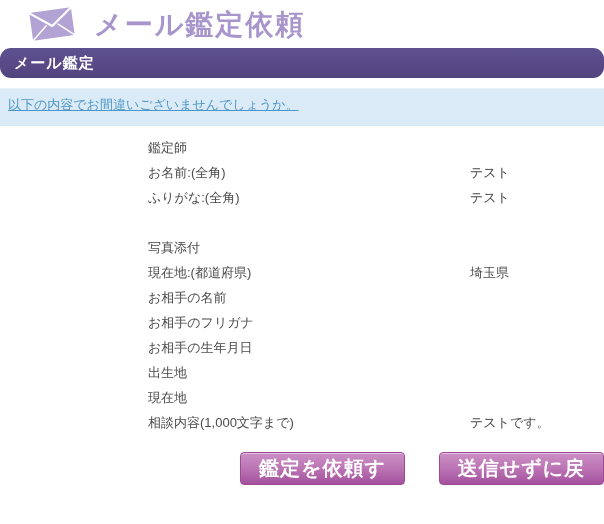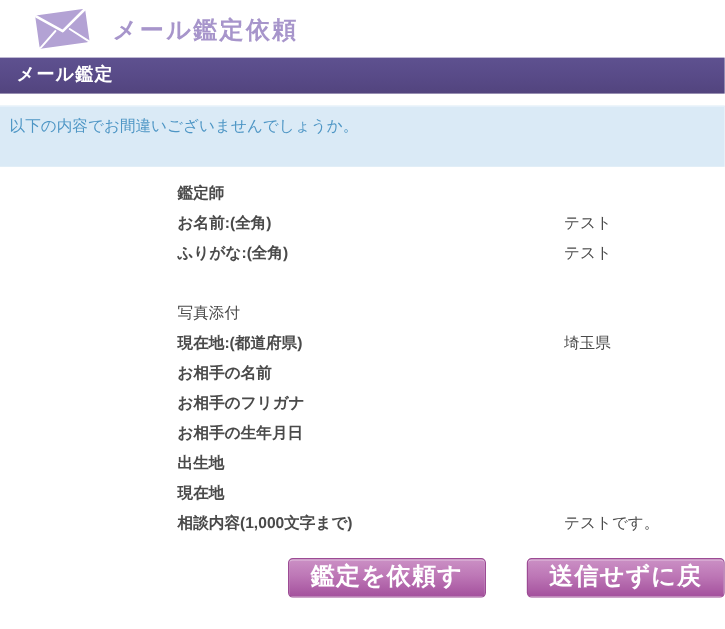--- a/index.html
+++ b/index.html
@@ -20,66 +20,67 @@
     padding-left:26px;
     background:#ffffff;
   }
   .envelope-wrap {
     width:52px; height:40px;
     margin-right:16px;
     display:flex; align-items:center; justify-content:center;
   }
   .site-title {
     font-family:"DejaVu Serif", serif;
-    font-size:20px;
+    font-size:28px;
     font-weight:bold;
     color:#a795cb;
     letter-spacing:2px;
     line-height:1;
     padding-top:2px;
   }
   
   .section-bar {
     height:30px;
     background:linear-gradient(to bottom, #5e5190 0%, #584a87 55%, #52447e 100%);
     color:#ffffff;
     font-size:15px;
     font-weight:bold;
     line-height:30px;
     padding-left:14px;
     letter-spacing:1px;
+    border-radius:11px;
   }
   
   .notice-bar {
     margin-top:10px;
-    height:51px;
+    height:38px;
     background:#daeaf6;
     border-top:1px solid #e8f2fa;
     color:#4e96c5;
     font-size:13px;
     line-height:32px;
     padding-left:8px;
+    text-decoration:underline;
   }
   
   .review-table {
     margin-top:13px;
     padding-left:148px;
     padding-right:20px;
   }
   .review-row {
     display:flex;
     align-items:flex-start;
     height:25px;
     font-size:13px;
   }
   .review-label {
     width:322px;
     color:#4a4a4a;
     flex:none;
-    font-weight:bold;
   }
   .review-value {
     color:#4a4a4a;
     flex:1;
   }
   
   .button-row {
     margin-top:13px;
     padding-left:240px;
     display:flex;

